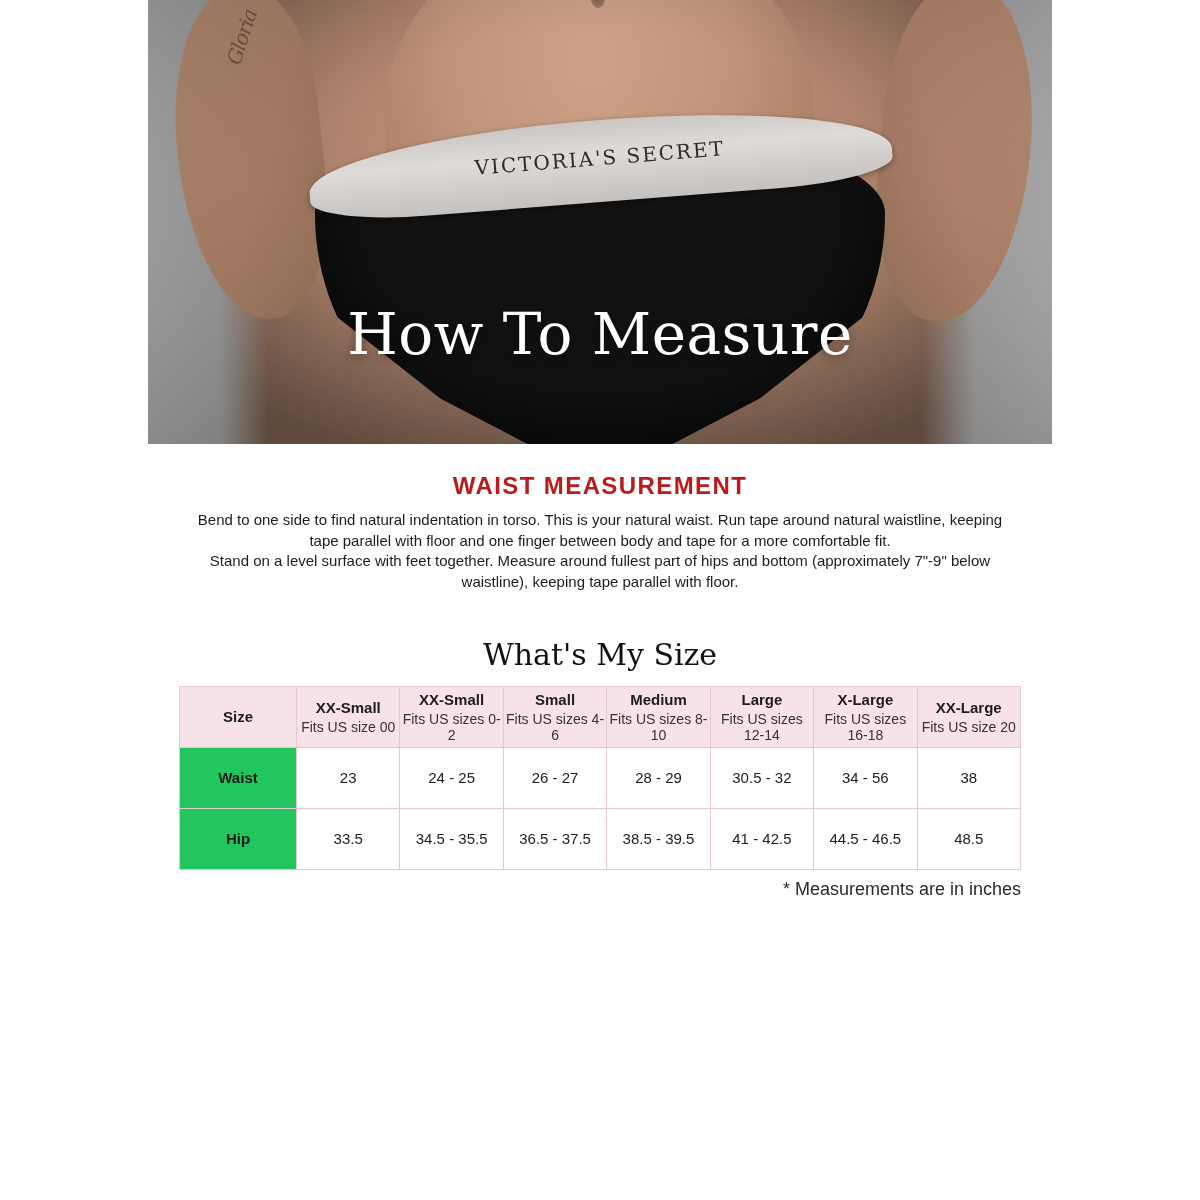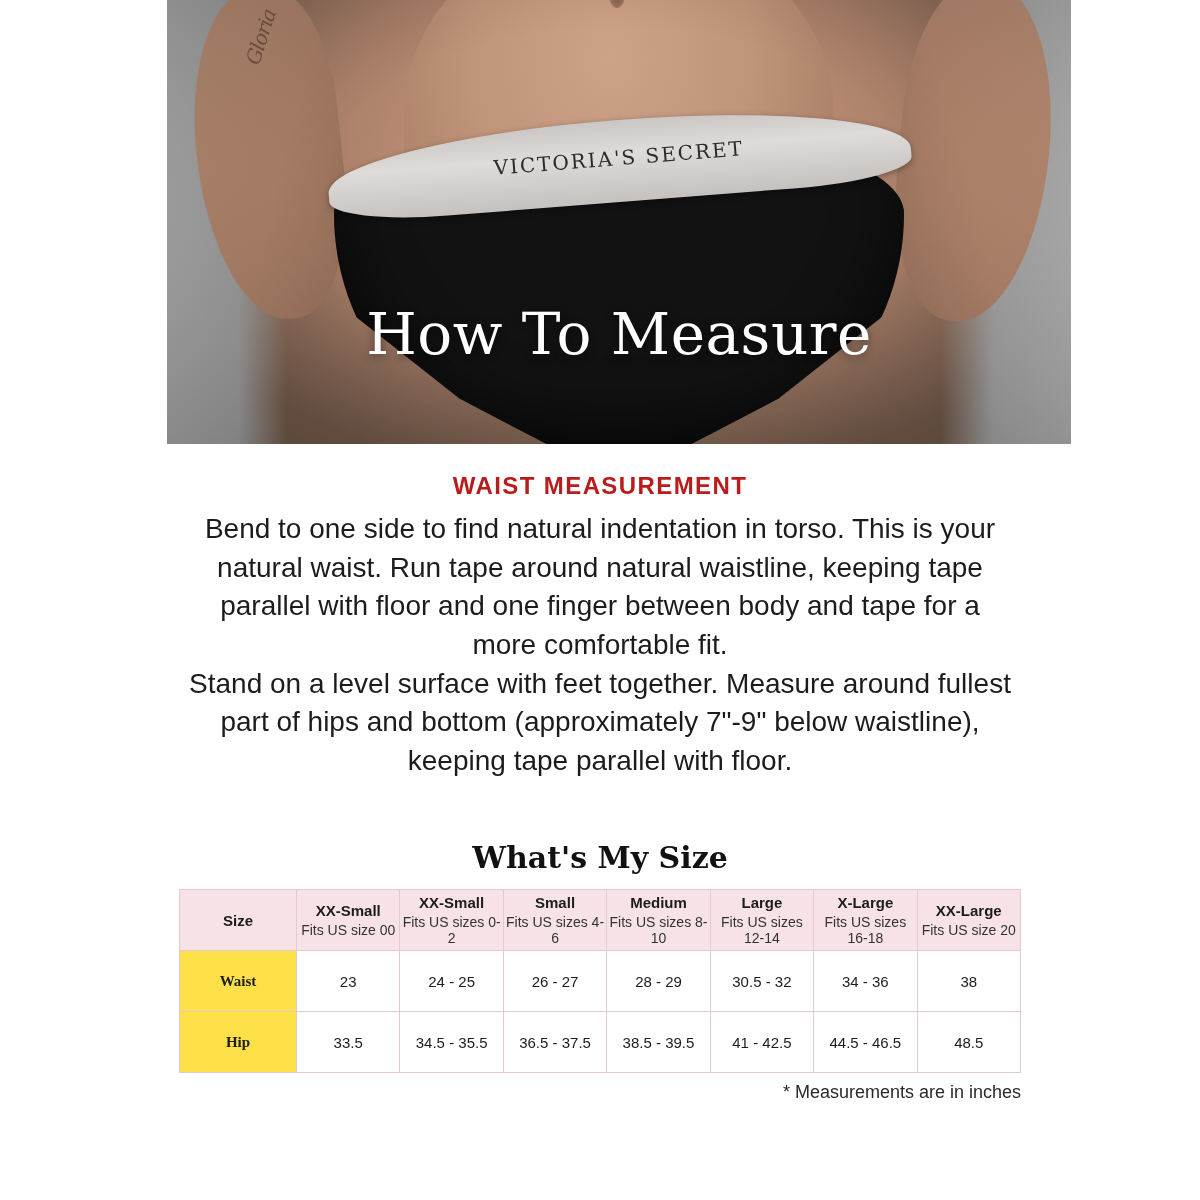--- a/index.html
+++ b/index.html
@@ -24,21 +24,20 @@
 
   
   .hero {
     position: absolute;
     left: 148px;
     top: 0;
     width: 904px;
     height: 444px;
     overflow: hidden;
     background: #8d8d8d;
-    margin-left: 19px;
   }
   .hero-bg {
     position: absolute;
     inset: 0;
     background:
       radial-gradient(ellipse 58% 75% at 50% 34%, #c89b84 0%, #bb8c74 36%, #a87e67 58%, #8a6a58 78%, #6d5546 100%),
       linear-gradient(180deg, #9c9c9c 0%, #8f8f8f 50%, #7e7e7e 100%);
   }
   .hero-side-left {
     position: absolute;
@@ -150,33 +149,32 @@
   .section h2 {
     margin: 28px 0 10px;
     font-size: 24px;
     font-weight: bold;
     letter-spacing: 1.4px;
     color: #b91c1c;
   }
   .section p {
     margin: 0 auto;
     width: 830px;
-    font-size: 28px;
+    font-size: 15px;
     line-height: 1.38;
     color: #1c1c1c;
   }
 
   
   .table-title {
-    margin: 60px 0 14px;
+    margin: 44px 0 14px;
     text-align: center;
     font-family: "DejaVu Serif", serif;
     font-size: 30px;
     color: #111;
-    font-weight: bold;
   }
   table.size-chart {
     border-collapse: collapse;
     margin: 0 auto;
     width: 842px;
     table-layout: fixed;
   }
   table.size-chart td {
     border: 1px solid #e3c9d0;
     text-align: center;
@@ -191,24 +189,23 @@
     font-weight: bold;
   }
   .hdr-cell .sub {
     display: block;
     font-weight: normal;
     font-size: 14px;
     margin-top: 3px;
     color: #333;
   }
   .row-label {
-    background: #fde047;
+    background: #22c55e;
     font-weight: bold;
     font-size: 16px;
-    font-family: Liberation Serif, serif;
   }
   .col-size { width: 112px; }
   .footnote {
     width: 842px;
     margin: 9px auto 0;
     text-align: right;
     font-size: 18px;
     color: #2a2a2a;
   }
 </style>
@@ -282,21 +279,21 @@
           </td>
         </tr>
 
         <tr>
           <td class="row-label col-size">Waist</td>
           <td>23</td>
           <td>24 - 25</td>
           <td>26 - 27</td>
           <td>28 - 29</td>
           <td>30.5 - 32</td>
-          <td>34 - 36</td>
+          <td>34 - 56</td>
           <td>38</td>
         </tr>
 
         <tr>
           <td class="row-label col-size">Hip</td>
           <td>33.5</td>
           <td>34.5 - 35.5</td>
           <td>36.5 - 37.5</td>
           <td>38.5 - 39.5</td>
           <td>41 - 42.5</td>

